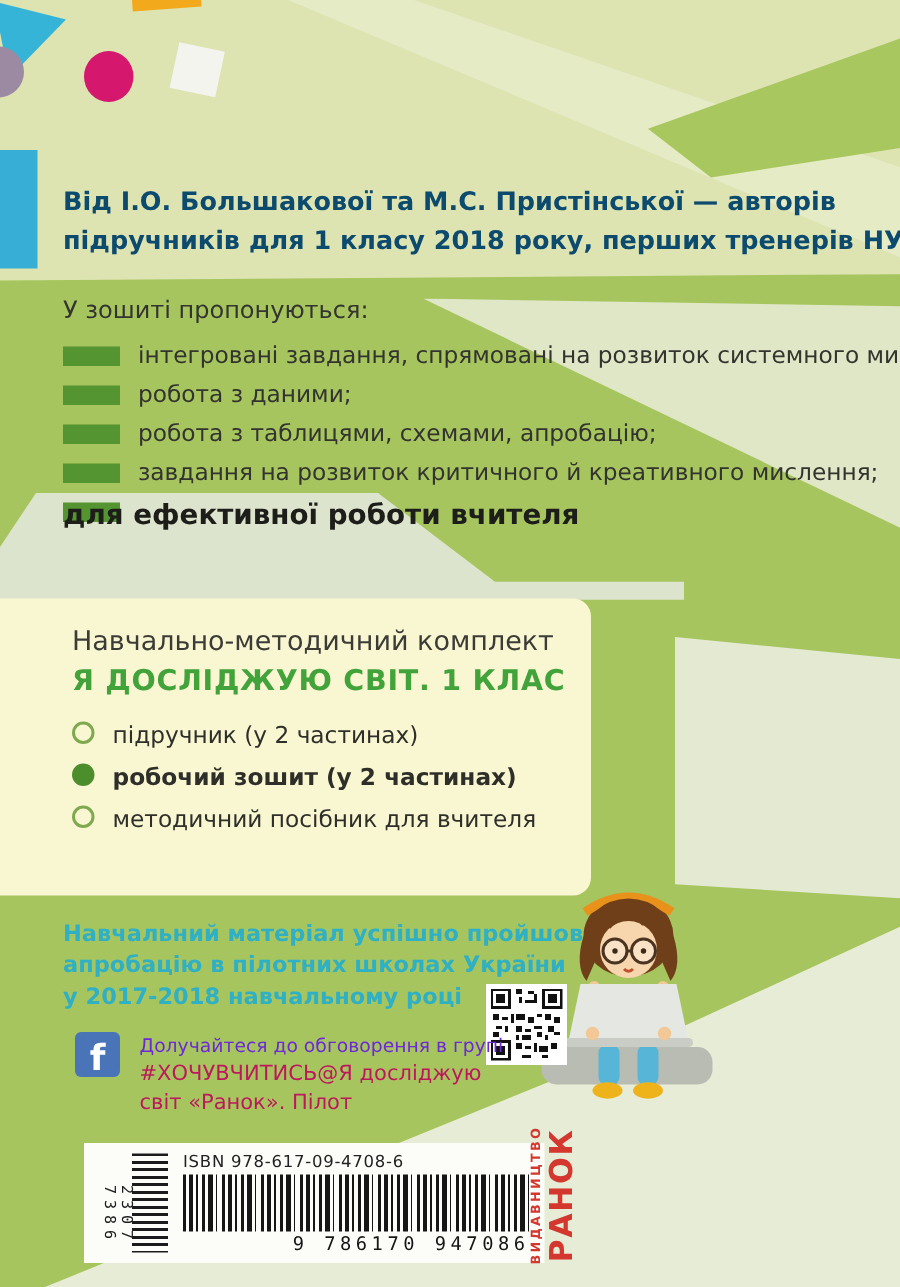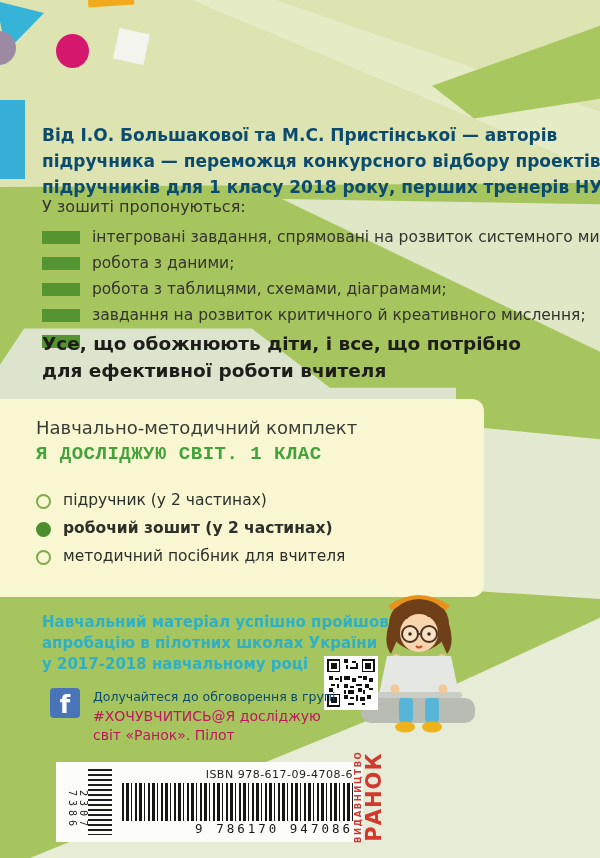--- a/index.html
+++ b/index.html
@@ -25,49 +25,49 @@
           font-size:17px;line-height:26px;white-space:nowrap;}
   
   .features{left:42px;top:196px;width:556px;color:#33332f;}
   .features-intro{font-size:16px;line-height:22px;margin-bottom:6px;}
   .feat-row{display:flex;align-items:center;height:26px;}
   .feat-bullet{width:38px;height:13px;background:#549431;margin-right:12px;flex:0 0 auto;}
   .feat-text{font-size:15.5px;white-space:nowrap;}
   
   .tagline{left:42px;top:330px;color:#1d1d1a;font-weight:bold;font-size:18.5px;line-height:27px;white-space:nowrap;}
   
-  .kit-box{left:0;top:399px;width:484px;height:198px;background:#f9f6d2;
-           border-radius:0 12px 12px 0;box-sizing:border-box;padding:16px 0 0 36px;}
+  .kit-box{left:0;top:399px;width:394px;height:198px;background:#f9f6d2;
+           border-radius:0 12px 12px 0;box-sizing:border-box;padding:16px 0 0 48px;}
   .kit-title{font-size:18px;color:#3c3c37;line-height:26px;}
-  .kit-name{font-size:19px;font-weight:bold;color:#43a33b;line-height:27px;letter-spacing:.5px;font-family:Liberation Mono, monospace;}
+  .kit-name{font-size:19px;font-weight:bold;color:#43a33b;line-height:27px;letter-spacing:.5px;}
   .kit-list{margin-top:13px;}
-  .kit-item{display:flex;align-items:flex-end;height:28px;font-size:15.5px;color:#2f2f2a;}
+  .kit-item{display:flex;align-items:flex-start;height:28px;font-size:15.5px;color:#2f2f2a;}
   .kit-dot{width:11px;height:11px;border-radius:50%;border:2px solid #7fa94e;margin-right:12px;flex:0 0 auto;background:transparent;}
   .kit-item.selected .kit-dot{background:#4c8d2c;border-color:#4c8d2c;}
   .kit-item.selected .kit-label{font-weight:bold;}
   
   .pilot{left:42px;top:612px;color:#2fb0c4;font-weight:bold;font-size:15px;line-height:21px;white-space:nowrap;}
   
   .fb{left:50px;top:688px;display:flex;}
   .fb-icon{width:30px;height:30px;border-radius:4px;background:#4a74b8;color:#fff;
            display:flex;align-items:flex-end;justify-content:center;font-weight:bold;
            font-size:24px;line-height:26px;flex:0 0 auto;overflow:hidden;}
   .fb-texts{margin-left:13px;width:245px;}
-  .fb-intro{font-size:12.5px;color:#0c4a6e;line-height:17px;margin-bottom:2px;}
+  .fb-intro{font-size:12.5px;color:#6d28d9;line-height:17px;margin-bottom:2px;}
   .fb-group{font-size:14px;color:#be185d;line-height:19px;}
   
   .qr{left:324px;top:656px;width:54px;height:54px;background:#fff;padding:3px;box-sizing:border-box;}
   
   .barcode-box{left:56px;top:762px;width:307px;height:80px;background:#fcfcf8;}
   .bc-side-num{position:absolute;left:-23px;top:37px;width:90px;text-align:center;
                transform:rotate(90deg);font-size:10px;letter-spacing:4px;color:#1c1c1c;font-family:"DejaVu Sans Mono",monospace;}
   .bc-side-stripes{position:absolute;left:32px;top:7px;bottom:7px;width:24px;
      background:repeating-linear-gradient(180deg,#1b1b1b 0 2px,transparent 2px 5px);}
   .bc-main{position:absolute;left:66px;right:10px;top:5px;bottom:5px;}
-  .bc-isbn{font-size:11px;color:#222;text-align:right;line-height:15px;letter-spacing:.5px;}
+  .bc-isbn{font-size:11px;color:#222;text-align:left;line-height:15px;letter-spacing:.5px;}
   .bc-bars{height:38px;margin-top:1px;
      background:repeating-linear-gradient(90deg,#161616 0 2px,#fcfcf8 2px 4px,#161616 4px 7px,#fcfcf8 7px 9px,#161616 9px 10px,#fcfcf8 10px 13px);}
   .bc-ean{font-size:12.5px;color:#161616;text-align:right;letter-spacing:3px;line-height:16px;font-family:"DejaVu Sans Mono",monospace;}
   
   .publisher{left:330px;top:774px;width:92px;height:46px;transform:rotate(-90deg);
              text-align:center;color:#d4372e;}
   .pub-small{font-size:8.5px;letter-spacing:1.5px;font-weight:bold;line-height:10px;}
   .pub-big{font-size:21px;font-weight:800;letter-spacing:1px;line-height:22px;}
 </style>
 </head>
@@ -87,49 +87,47 @@
     <polygon points="2,1 50,13 12,52" fill="#35b4d8"></polygon>
   </svg>
   <div class="shape circle" style="left:-18px;top:31px;width:34px;height:34px;background:#9c8aa2;"></div>
   <div class="shape circle" style="left:56px;top:34px;width:33px;height:34px;background:#d6176e;"></div>
   <div class="shape" style="left:116px;top:31px;width:31px;height:31px;background:#f4f4ef;transform:rotate(12deg);"></div>
   <div class="shape" style="left:88px;top:-7px;width:46px;height:13px;background:#f2a91c;transform:rotate(-4deg);"></div>
   <div class="shape" style="left:0;top:100px;width:25px;height:79px;background:#37aed6;"></div>
 
   <div class="abs author">
     <div>Від І.О. Большакової та М.С. Пристінської — авторів</div>
-    <div>підручника — переможця конкурсного відбору проектів</div>
     <div>підручників для 1 класу 2018 року, перших тренерів НУШ</div>
   </div>
 
   <div class="abs features">
     <div class="features-intro">У зошиті пропонуються:</div>
     <div class="feat-row">
       <span class="feat-bullet"></span>
       <span class="feat-text">інтегровані завдання, спрямовані на розвиток системного мислення;</span>
     </div>
     <div class="feat-row">
       <span class="feat-bullet"></span>
       <span class="feat-text">робота з даними;</span>
     </div>
     <div class="feat-row">
       <span class="feat-bullet"></span>
-      <span class="feat-text">робота з таблицями, схемами, діаграмами;</span>
+      <span class="feat-text">робота з таблицями, схемами, апробацію;</span>
     </div>
     <div class="feat-row">
       <span class="feat-bullet"></span>
       <span class="feat-text">завдання на розвиток критичного й креативного мислення;</span>
     </div>
     <div class="feat-row">
       <span class="feat-bullet"></span>
     </div>
   </div>
 
   <div class="abs tagline">
-    <div>Усе, що обожнюють діти, і все, що потрібно</div>
     <div>для ефективної роботи вчителя</div>
   </div>
 
   <div class="abs kit-box">
     <div class="kit-title">Навчально-методичний комплект</div>
     <div class="kit-name">Я ДОСЛІДЖУЮ СВІТ. 1 КЛАС</div>
     <div class="kit-list">
       <div class="kit-item">
         <span class="kit-dot"></span>
         <span class="kit-label">підручник (у 2 частинах)</span>

